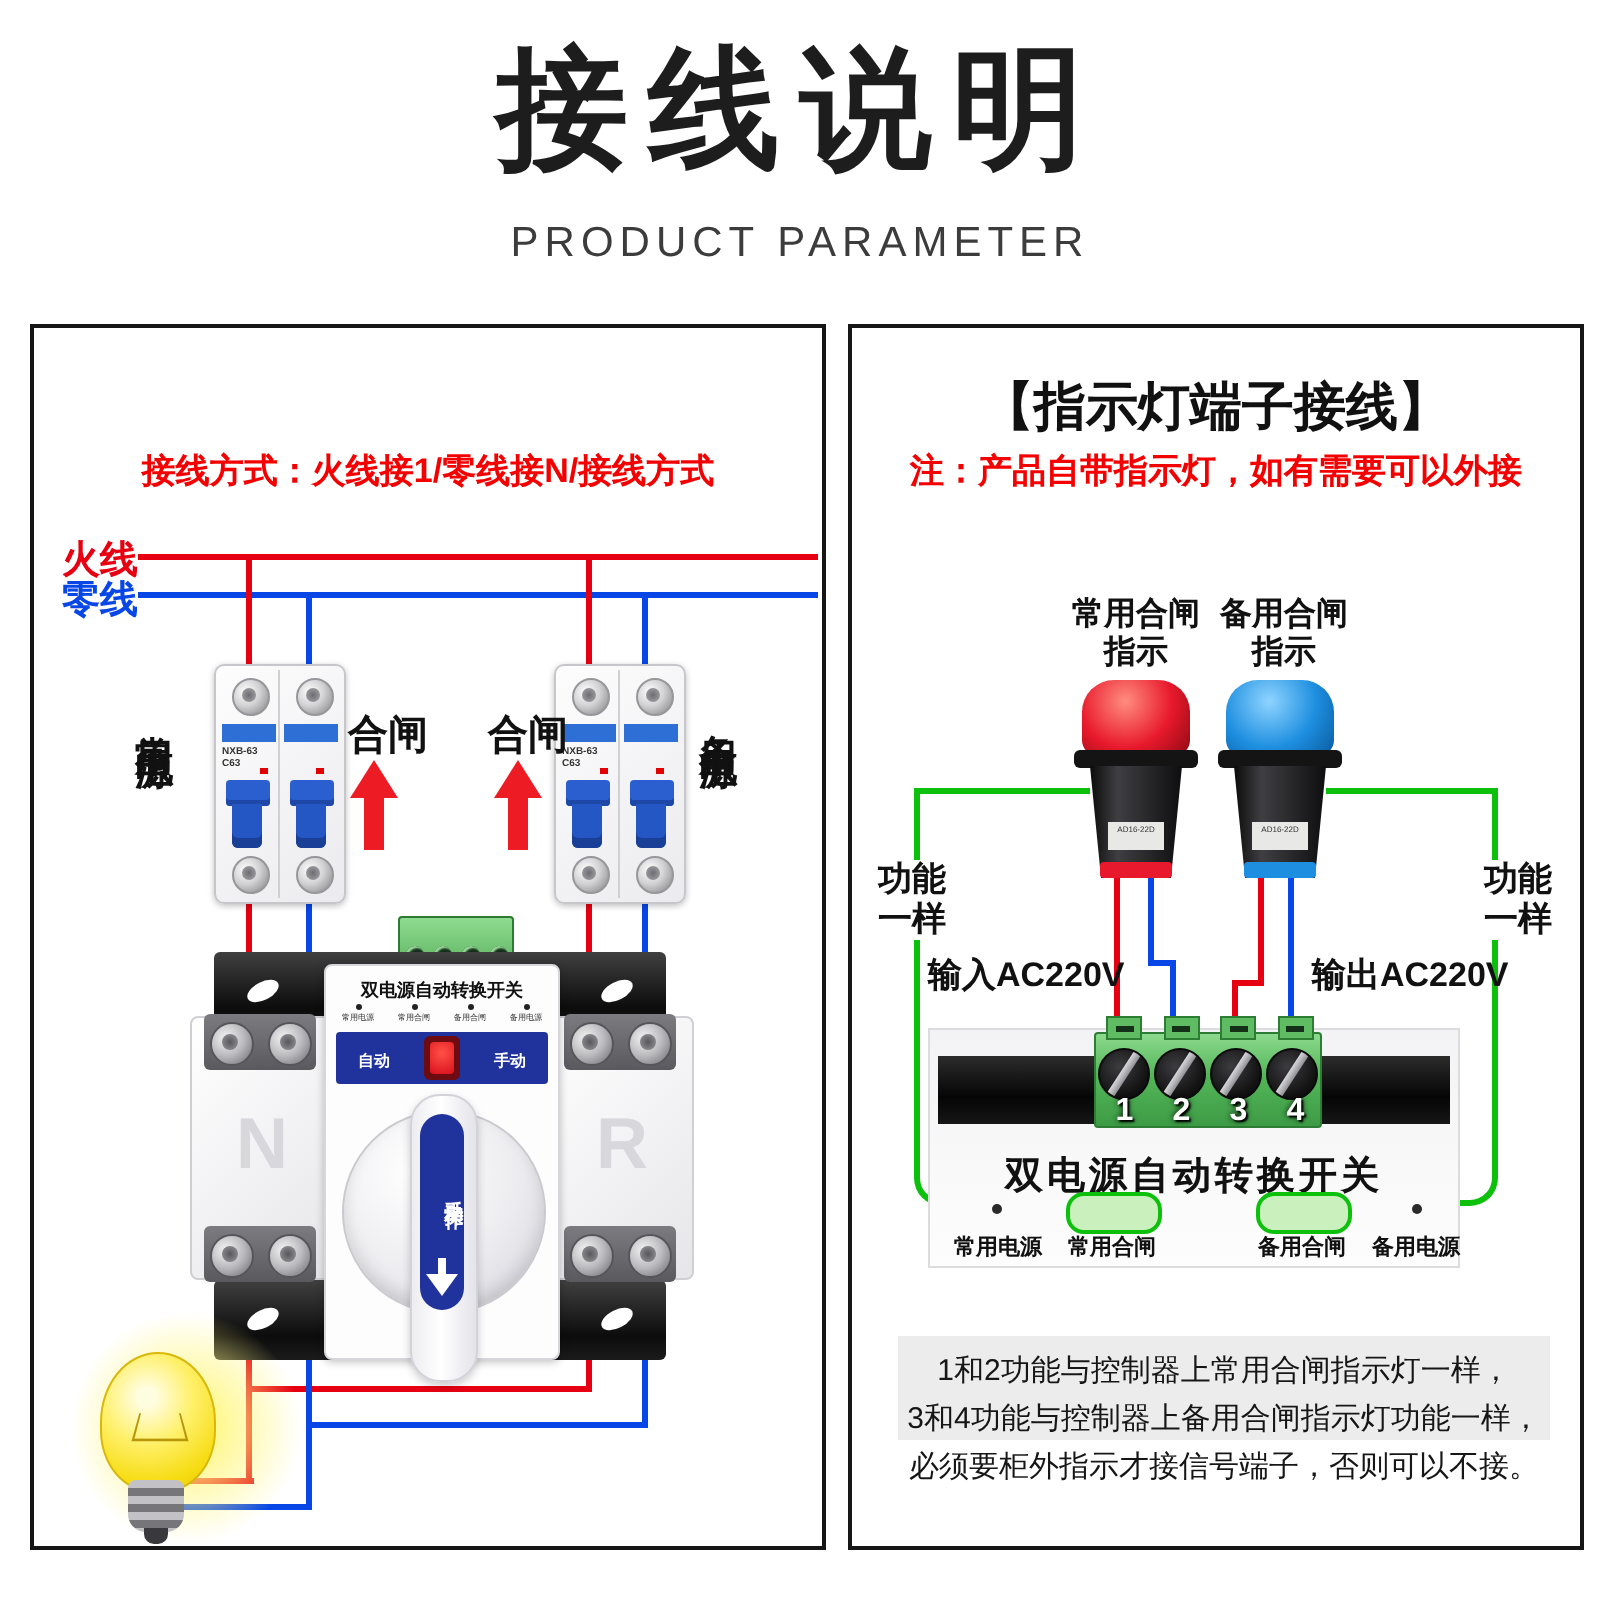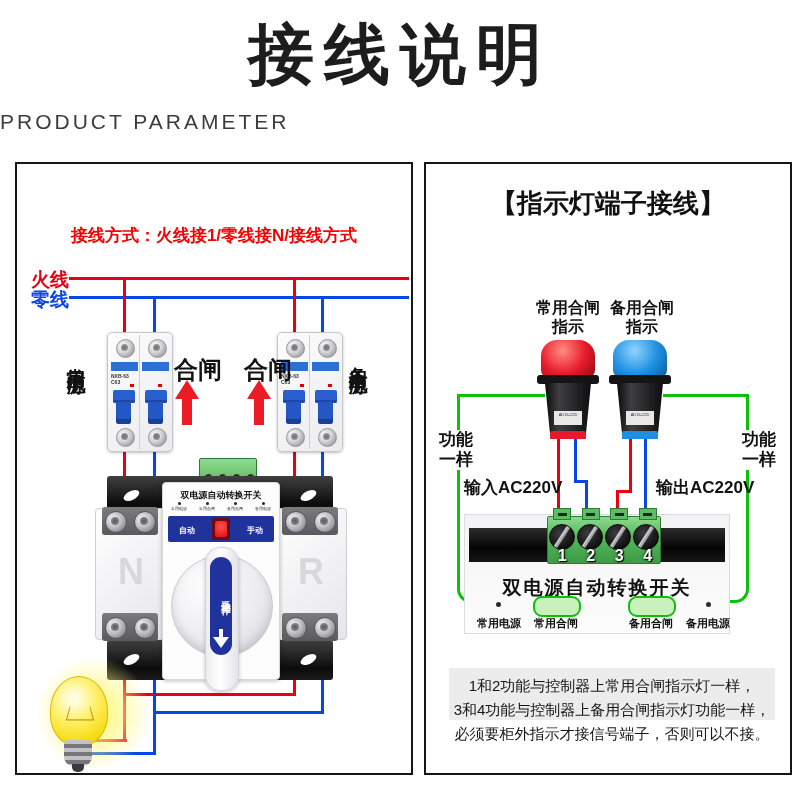--- a/index.html
+++ b/index.html
@@ -8,42 +8,42 @@
   .abs{position:absolute;}
   
   .wh{position:absolute;height:3px;}
   .wv{position:absolute;width:3px;}
   .red{background:var(--live,#e60012);}
   .blue{background:var(--neutral,#0847e6);}
   .green{background:var(--signal,#0cc00c);}
   
   .main-title{top:10px;left:0;width:800px;text-align:center;font-size:66px;font-weight:900;
               letter-spacing:10px;color:#1d1d1d;}
-  .subtitle{top:110px;left:0;width:800px;font-size:21px;letter-spacing:3px;color:#3c3c3c;}
+  .subtitle{top:110px;left:0;width:800px;text-align:center;font-size:21px;letter-spacing:3px;color:#3c3c3c;}
   
   .panel{position:absolute;top:162px;height:609px;border:2px solid #161616;background:#fff;}
   .p-heading{position:absolute;top:22px;left:0;width:100%;text-align:center;font-size:26px;font-weight:bold;color:#111;}
   .p-note{position:absolute;top:60px;left:0;width:100%;text-align:center;font-size:17px;font-weight:bold;color:#f30000;}
   .pre{white-space:pre-line;}
   
   .breaker{position:absolute;width:64px;height:118px;background:linear-gradient(135deg,#fdfdfd,#ebebef);
            border:1px solid #c6c6cb;border-radius:5px;box-shadow:0 1px 3px rgba(0,0,0,.25);}
   .breaker .divider{position:absolute;left:31px;top:2px;width:1px;height:114px;background:#cfcfd4;}
   .bscrew{position:absolute;width:17px;height:17px;border-radius:50%;
           background:radial-gradient(circle at 35% 35%,#ffffff,#d2d2d4 45%,#8e8e92 90%);
           border:1px solid #97979b;}
   .bscrew:after{content:"";position:absolute;left:4px;top:4px;width:7px;height:7px;border-radius:50%;
           background:radial-gradient(circle,#6e6e72,#a9a9ad);}
   .bstripe{position:absolute;top:29px;height:9px;background:#2e6fd6;}
   .bmodel{position:absolute;left:3px;top:41px;font-size:5px;line-height:5.5px;font-weight:bold;color:#333;}
   .bdot{position:absolute;width:4px;height:3px;background:#e00000;top:51px;}
   .bpaddle{position:absolute;top:57px;width:22px;height:13px;background:#2b5fd0;border-radius:2px;box-shadow:inset 0 -3px 0 #1d48a8;}
   .bstem{position:absolute;top:69px;width:15px;height:22px;background:#2456c4;border-radius:0 0 3px 3px;box-shadow:inset 0 -5px 0 #193f96;}
   .vlabel{writing-mode:vertical-rl;text-orientation:upright;font-size:19px;font-weight:bold;letter-spacing:3px;color:#111;}
-  .close-label{position:absolute;font-size:24px;font-weight:bold;color:#111;}
+  .close-label{position:absolute;font-size:20px;font-weight:bold;color:#111;}
   .up-arrow{position:absolute;width:24px;}
   .up-arrow .tri{width:0;height:0;border-left:12px solid transparent;border-right:12px solid transparent;
                  border-bottom:19px solid #ed1c24;}
   .up-arrow .stem{width:10px;height:26px;background:#ed1c24;margin:0 auto;}
   
   .dev-bracket{position:absolute;left:12px;width:226px;height:40px;border-radius:3px;
                background:linear-gradient(180deg,#404040,#0c0c0c 70%,#1b1b1b);}
   .oval-hole{position:absolute;width:17px;height:9px;background:#fff;border-radius:50%;transform:rotate(-27deg);}
   .dev-block{position:absolute;top:48px;width:70px;height:130px;background:linear-gradient(135deg,#ffffff,#e6e6ea);
              border:1px solid #cfcfd4;border-radius:4px;}
@@ -277,20 +277,21 @@
   <div class="glow" style="left:16px;top:490px;width:120px;height:120px;"></div>
   <div class="bulb-glass" style="left:33px;top:512px;">
     <div class="bulb-fil"></div>
   </div>
   <div class="bulb-base" style="left:47px;top:576px;"></div>
   <div class="bulb-tip" style="left:55px;top:600px;"></div>
 </div>
 
 <div class="panel" style="left:424px;width:364px;">
   <div class="p-heading">【指示灯端子接线】</div>
+  <div class="p-note">注：产品自带指示灯，如有需要可以外接</div>
 
   <div class="lamp-label pre" style="left:94px;top:134px;">常用合闸
 指示</div>
   <div class="lamp-label pre" style="left:168px;top:134px;">备用合闸
 指示</div>
 
   <div class="wh green" style="left:31px;top:230px;width:88px;"></div>
   <div class="lwrap" style="left:31px;top:230px;width:78px;height:209px;border-left:3px solid var(--signal);border-bottom:3px solid var(--signal);border-bottom-left-radius:14px;"></div>
   <div class="wh green" style="left:237px;top:230px;width:86px;"></div>
   <div class="lwrap" style="left:242px;top:230px;width:81px;height:209px;border-right:3px solid var(--signal);border-bottom:3px solid var(--signal);border-bottom-right-radius:14px;"></div>

